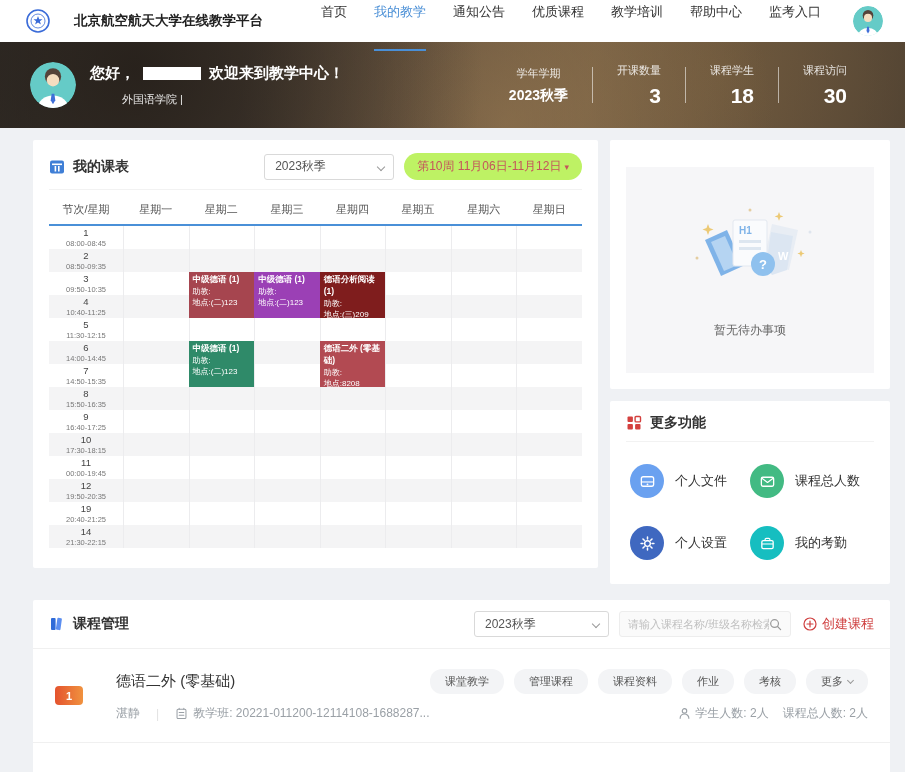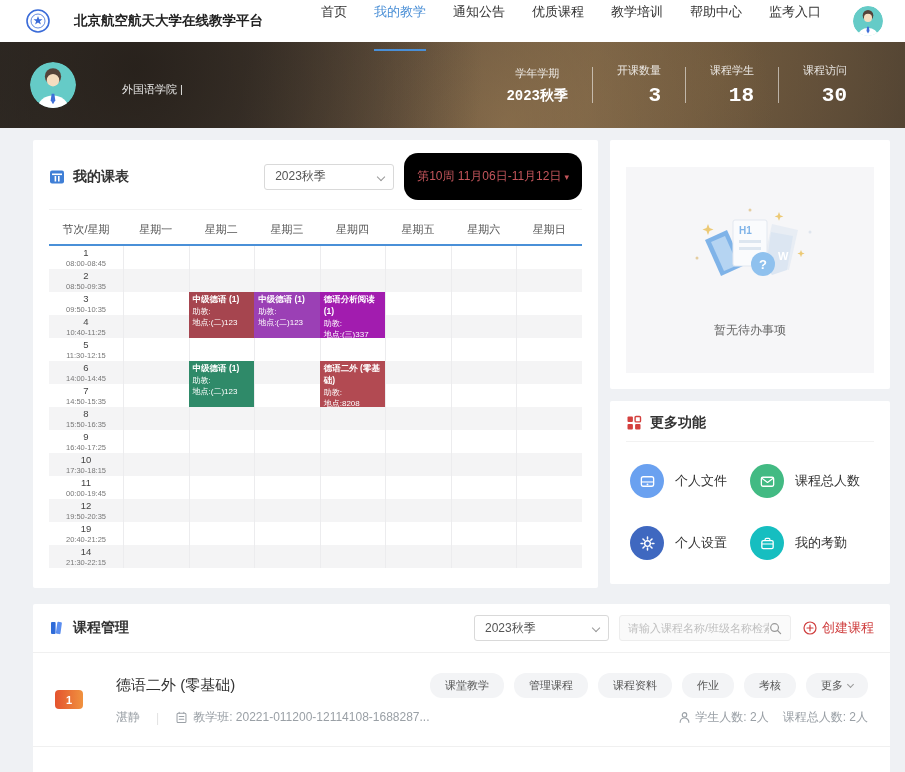--- a/index.html
+++ b/index.html
@@ -23,40 +23,40 @@
       radial-gradient(circle at 15% 30%, rgba(36,30,25,.85), transparent 45%),
       radial-gradient(circle at 56% 95%, rgba(156,124,82,.55), transparent 52%),
       radial-gradient(circle at 80% 35%, rgba(122,96,62,.6), transparent 48%),
       linear-gradient(100deg,#35302a,#57483a 45%,#6e5b45 65%,#453a2f);
   }
   .banner-avatar { width:46px; height:46px; border-radius:50%; overflow:hidden; flex:0 0 auto; }
   .banner-info { margin-left:14px; }
   .greeting { font-size:15px; font-weight:bold; display:flex; align-items:center; }
   .redacted { display:inline-block; width:58px; height:13px; background:#fff; margin:0 8px; }
   .dept { margin-top:9px; font-size:11px; opacity:.9;margin-left:32px; }
-  .banner-stats { margin-left:auto; display:flex; align-items:center;font-family:Liberation Mono, monospace; }
+  .banner-stats { margin-left:auto; display:flex; align-items:center; }
   .stat { padding:0 24px; display:flex; flex-direction:column; align-items:flex-end; min-width:78px; }
   .stat-label { font-size:11px; opacity:.85; align-self:center; }
   .stat-value { font-size:21px; font-weight:bold; margin-top:6px; }
   .stat-value.small { font-size:14px; }
   .stat-sep { width:1px; height:36px; background:rgba(255,255,255,.55); }
   
   .content { display:flex; gap:12px; margin:12px 15px 0 33px; align-items:flex-start; }
   .card { background:#fff; border-radius:2px; }
   .panel-head { display:flex; align-items:center; height:32px; }
   .panel-title { font-size:14px; font-weight:bold; color:#333; margin-left:8px; }
   .icon16 { width:16px; height:16px; flex:0 0 auto; }
   
   .sched-card { flex:0 0 565px; padding:13px 16px 20px; }
   .sched-card .panel-head { border-bottom:1px solid #f2f2f2; padding-bottom:9px; height:auto; }
   .sel { position:relative; display:flex; align-items:center; border:1px solid #d9d9d9; border-radius:3px; height:26px; background:#fff; padding:0 22px 0 10px; font-size:12px; color:#555; cursor:pointer; }
   .sel .caret { position:absolute; right:9px; top:9px; }
   .caret { width:6px; height:6px; border-right:1px solid #999; border-bottom:1px solid #999; transform:rotate(45deg); display:inline-block; }
   .sel-term { margin-left:auto; width:130px; }
-  .week-pill { margin-left:10px; background:#000000; color:#c4555b; font-size:12px; border-radius:14px; padding:15px 13px; cursor:pointer; white-space:nowrap; }
+  .week-pill { margin-left:10px; background:#bef264; color:#c4555b; font-size:12px; border-radius:14px; padding:5px 13px; cursor:pointer; white-space:nowrap; }
   .week-pill .tri { color:#c4555b; font-size:9px; margin-left:3px; }
   .sched-head { display:grid; grid-template-columns:74px repeat(7,1fr); height:32px; align-items:center; text-align:center; font-size:11px; color:#555; border-bottom:2px solid #4a90d8; margin-top:4px; }
   .sched-grid { display:grid; grid-template-columns:74px repeat(7,1fr); grid-auto-rows:23px; position:relative; }
   .pl { display:flex; flex-direction:column; align-items:center; justify-content:center; }
   .pl .pnum { font-size:9.5px; color:#444; line-height:10px; }
   .pl .ptime { font-size:7.5px; color:#777; line-height:9px; margin-top:1px; }
   .dcell { border-left:1px solid #ececee; }
   .r-odd { background:#f4f4f5; }
   .r-even { background:#fff; }
   .ev { z-index:2; color:#fff; padding:2px 4px; font-size:8px; line-height:1.45; overflow:hidden; cursor:pointer; }
@@ -135,20 +135,25 @@
   <div class="banner-avatar">
     <svg viewBox="0 0 48 48" width="46" height="46">
         <circle cx="24" cy="24" r="24" fill="#65cbc7"></circle>
         <circle cx="24" cy="15" r="8.5" fill="#55433a"></circle>
         <circle cx="24" cy="19" r="6.5" fill="#f5ddc0"></circle>
         <path d="M8 48a16 13 0 0 1 32 0z" fill="#fff"></path>
         <path d="M22.6 33h2.8l1 7-2.4 4-2.4-4z" fill="#3f6fd8"></path>
       </svg>
   </div>
   <div class="banner-info">
+    <div class="greeting">
+      <span>您好，</span>
+      <span class="redacted"></span>
+      <span>欢迎来到教学中心！</span>
+    </div>
     <div class="dept">外国语学院 |</div>
   </div>
   <div class="banner-stats" id="bannerStats">
       <div class="stat">
         <div class="stat-label">学年学期</div>
         <div class="stat-value small">2023秋季</div>
       </div>
       <div class="stat-sep"></div>
       <div class="stat">
         <div class="stat-label">开课数量</div>
@@ -356,24 +361,24 @@
         <div class="ev" style="grid-area: 3 / 3 / span 2; background: rgb(166, 69, 79);">
           <div class="ev-t">中级德语 (1)</div>
           <div>助教:</div>
           <div>地点:(二)123</div>
         </div>
         <div class="ev" style="grid-area: 3 / 4 / span 2; background: rgb(155, 64, 181);">
           <div class="ev-t">中级德语 (1)</div>
           <div>助教:</div>
           <div>地点:(二)123</div>
         </div>
-        <div class="ev" style="grid-area: 3 / 5 / span 2; background: #a21caf;">
+        <div class="ev" style="grid-area: 3 / 5 / span 2; background: #7f1d1d;">
           <div class="ev-t">德语分析阅读 (1)</div>
           <div>助教:</div>
-          <div>地点:(三)337</div>
+          <div>地点:(三)209</div>
         </div>
         <div class="ev" style="grid-area: 6 / 3 / span 2; background: rgb(47, 138, 105);">
           <div class="ev-t">中级德语 (1)</div>
           <div>助教:</div>
           <div>地点:(二)123</div>
         </div>
         <div class="ev" style="grid-area: 6 / 5 / span 2; background: rgb(178, 74, 82);">
           <div class="ev-t">德语二外 (零基础)</div>
           <div>助教:</div>
           <div>地点:8208</div>

